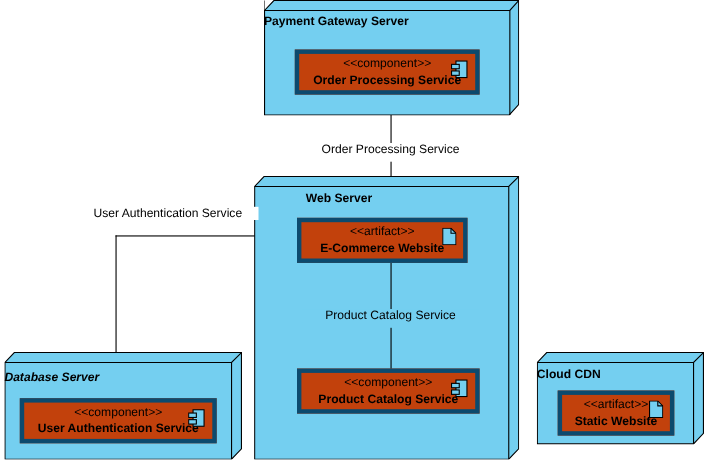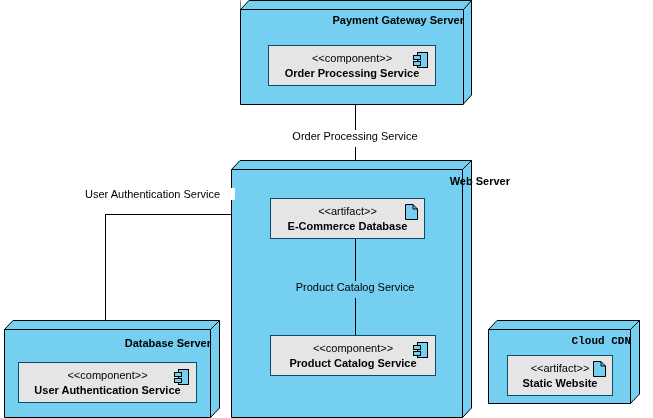--- a/index.html
+++ b/index.html
@@ -24,33 +24,33 @@
   .node .side-face {
     position: absolute;
     background: #74cff0;
     border: 1px solid #000000;
     box-sizing: border-box;
   }
   .node-title {
     position: absolute;
     left: 0;
     right: 0;
-    text-align: right;
+    text-align: left;
     font-size: 11px;
     font-weight: bold;
     color: #000000;
     z-index: 5;
     white-space: nowrap;
   }
 
   
   .inner-box {
     position: absolute;
-    background: #e5e5e5;
-    border: 1px solid #0c4a6e;
+    background: #c2410c;
+    border: 4px solid #0c4a6e;
     box-sizing: border-box;
     z-index: 6;
     display: flex;
     flex-direction: column;
     align-items: center;
     justify-content: center;
   }
   .stereotype {
     font-size: 11px;
     font-weight: normal;
@@ -147,21 +147,21 @@
   <div class="node" style="left:231px; top:160px; width:241px; height:258px;">
     <svg width="241" height="258" style="position:absolute; left:0; top:0; z-index:2;">
       <polygon points="9,0.5 240.5,0.5 240.5,248 231.5,257.5 0.5,257.5 0.5,9.5" fill="#74cff0" stroke="#000000" stroke-width="1"></polygon>
       <polyline points="0.5,9.5 231.5,9.5 240.5,0.5" fill="none" stroke="#000000" stroke-width="1"></polyline>
       <line x1="231.5" y1="9.5" x2="231.5" y2="257.5" stroke="#000000" stroke-width="1"></line>
     </svg>
     <div class="node-title" style="top:15px; width:232px; z-index:5;padding-left:47px;">Web Server</div>
 
     <div class="inner-box" style="left:39px; top:38px; width:155px; height:41px;">
       <span class="stereotype">&lt;&lt;artifact&gt;&gt;</span>
-      <span class="elem-name">E-Commerce Database</span>
+      <span class="elem-name">E-Commerce Website</span>
       <span class="elem-icon">
         <svg width="13" height="16" viewBox="0 0 13 16">
           <path d="M0.5,0.5 L8,0.5 L12.5,5 L12.5,15.5 L0.5,15.5 Z" fill="#74cff0" stroke="#000000" stroke-width="1"></path>
           <path d="M8,0.5 L8,5 L12.5,5" fill="none" stroke="#000000" stroke-width="1"></path>
         </svg>
       </span>
     </div>
 
     <div class="conn-v" style="left:124px; top:79px; height:42px; z-index:4;"></div>
     <div class="conn-v" style="left:124px; top:138px; height:38px; z-index:4;"></div>
@@ -179,42 +179,42 @@
       </span>
     </div>
   </div>
 
   <div class="node" style="left:4px; top:320px; width:216px; height:98px;">
     <svg width="216" height="98" style="position:absolute; left:0; top:0; z-index:2;">
       <polygon points="9,0.5 215.5,0.5 215.5,88 206.5,97.5 0.5,97.5 0.5,9.5" fill="#74cff0" stroke="#000000" stroke-width="1"></polygon>
       <polyline points="0.5,9.5 206.5,9.5 215.5,0.5" fill="none" stroke="#000000" stroke-width="1"></polyline>
       <line x1="206.5" y1="9.5" x2="206.5" y2="97.5" stroke="#000000" stroke-width="1"></line>
     </svg>
-    <div class="node-title" style="top:17px; width:207px; z-index:5;">Database Server</div>
+    <div class="node-title" style="top:17px; width:207px; z-index:5;font-style:italic;">Database Server</div>
 
     <div class="inner-box" style="left:14px; top:42px; width:179px; height:41px;">
       <span class="stereotype">&lt;&lt;component&gt;&gt;</span>
       <span class="elem-name">User Authentication Service</span>
       <span class="elem-icon">
         <svg width="16" height="18" viewBox="0 0 16 18">
           <rect x="4.5" y="1.5" width="10" height="15" fill="#74cff0" stroke="#000000" stroke-width="1"></rect>
           <rect x="0.5" y="4.5" width="7" height="4" fill="#74cff0" stroke="#000000" stroke-width="1"></rect>
           <rect x="0.5" y="10.5" width="7" height="4" fill="#74cff0" stroke="#000000" stroke-width="1"></rect>
         </svg>
       </span>
     </div>
   </div>
 
   <div class="node" style="left:488px; top:320px; width:152px; height:84px;">
     <svg width="152" height="84" style="position:absolute; left:0; top:0; z-index:2;">
       <polygon points="9,0.5 151.5,0.5 151.5,74 142.5,83.5 0.5,83.5 0.5,9.5" fill="#74cff0" stroke="#000000" stroke-width="1"></polygon>
       <polyline points="0.5,9.5 142.5,9.5 151.5,0.5" fill="none" stroke="#000000" stroke-width="1"></polyline>
       <line x1="142.5" y1="9.5" x2="142.5" y2="83.5" stroke="#000000" stroke-width="1"></line>
     </svg>
-    <div class="node-title" style="top:15px; width:143px; z-index:5;font-family:Liberation Mono, monospace;">Cloud CDN</div>
+    <div class="node-title" style="top:15px; width:143px; z-index:5;">Cloud CDN</div>
 
     <div class="inner-box" style="left:19px; top:35px; width:106px; height:41px;">
       <span class="stereotype">&lt;&lt;artifact&gt;&gt;</span>
       <span class="elem-name">Static Website</span>
       <span class="elem-icon">
         <svg width="13" height="16" viewBox="0 0 13 16">
           <path d="M0.5,0.5 L8,0.5 L12.5,5 L12.5,15.5 L0.5,15.5 Z" fill="#74cff0" stroke="#000000" stroke-width="1"></path>
           <path d="M8,0.5 L8,5 L12.5,5" fill="none" stroke="#000000" stroke-width="1"></path>
         </svg>
       </span>

